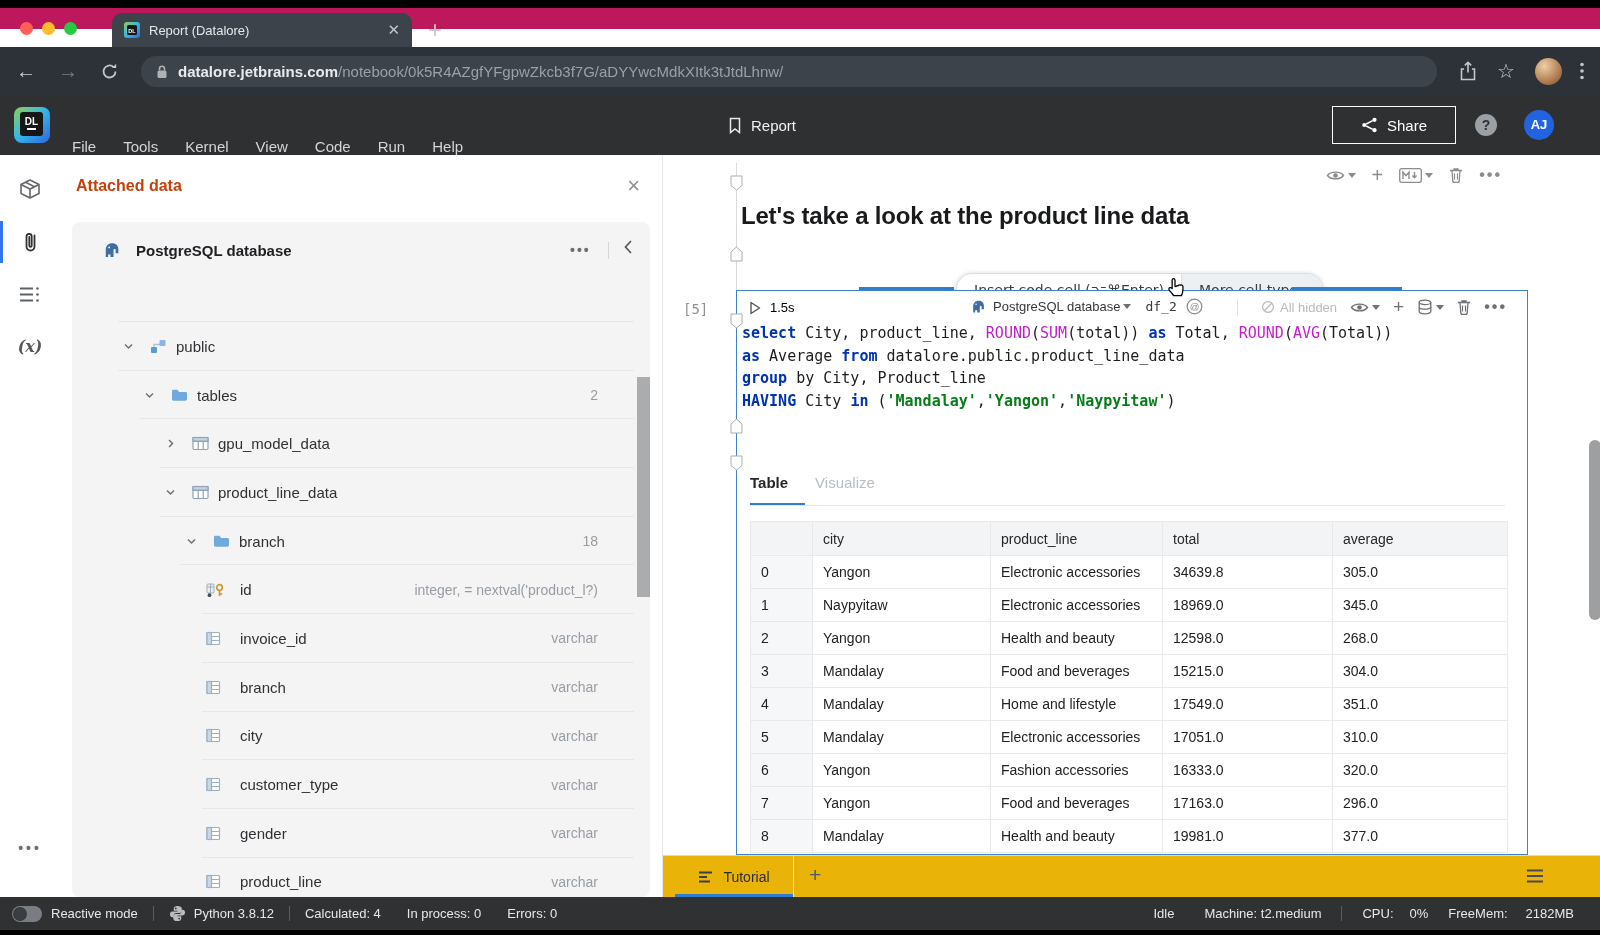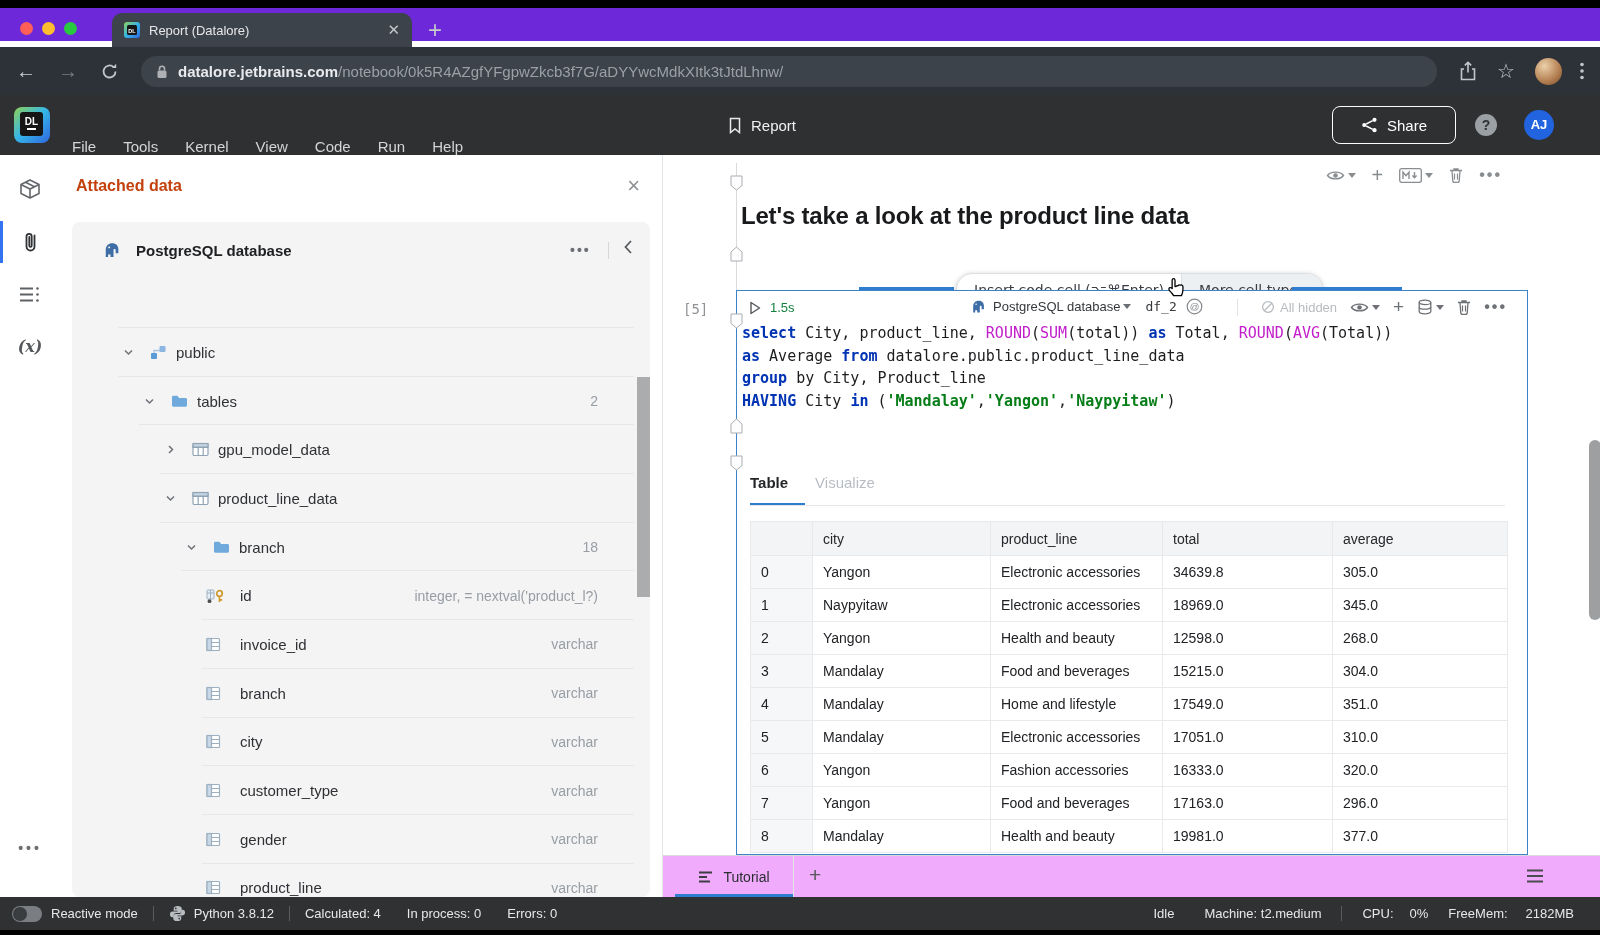--- a/index.html
+++ b/index.html
@@ -3,21 +3,21 @@
 <meta charset="utf-8">
 <style>
   html,body{margin:0;padding:0;background:#000}
   #root{position:relative;width:1600px;height:935px;background:#fff;overflow:hidden;
         font-family:"Liberation Sans",sans-serif;-webkit-font-smoothing:antialiased}
   .abs{position:absolute}
   svg{display:block}
 
   
   .top-black{position:absolute;left:0;top:0;width:1600px;height:8px;background:#000}
-  .tabstrip{position:absolute;left:0;top:8px;width:1600px;height:33px;background:#6d28d9}
+  .tabstrip{position:absolute;left:0;top:8px;width:1600px;height:21px;background:#be185d}
   .lights{position:absolute;left:20px;top:14px;display:flex;gap:9px}
   .light{width:13px;height:13px;border-radius:50%}
   .btab{position:absolute;left:112px;top:5px;width:300px;height:34px;background:#3d434a;
         border-radius:10px 10px 0 0;display:flex;align-items:center;padding:0 12px;box-sizing:border-box}
   .btab-title{flex:1;font-size:13px;color:#e6e8ea;margin-left:9px;white-space:nowrap}
   .btab-close{color:#c3c7cb;font-size:15px;cursor:default}
   .newtab{position:absolute;left:428px;top:8px;color:#c6c9cd;font-size:24px;font-weight:300}
   .toolbar{position:absolute;left:0;top:47px;width:1600px;height:48px;background:#2d3239;
            display:flex;align-items:center;padding:0 16px;box-sizing:border-box}
   .navbtn{font-size:20px;margin-right:22px}
@@ -35,21 +35,21 @@
   .dl-logo{position:absolute;left:14px;top:12px;width:36px;height:36px;border-radius:8px;
            background:linear-gradient(135deg,#8fd154 0%,#35b6e8 48%,#2f66e0 100%);}
   .dl-inner{position:absolute;left:6px;top:5px;width:23px;height:24px;background:#161616;border-radius:3px;
             color:#fff;font-size:10px;font-weight:bold;text-align:center;line-height:20px}
   .dl-inner i{display:block;width:9px;height:2px;background:#fff;margin:-4px auto 0;font-style:normal}
   #menus{position:absolute;left:72px;top:0;height:60px;display:flex;align-items:flex-end;gap:27px}
   .menu-item{font-size:15px;color:#d3d5d7}
   .report-center{position:absolute;left:728px;top:0;height:60px;display:flex;align-items:center;gap:9px;
                  color:#f0f1f2;font-size:15px}
   .share-btn{position:absolute;right:144px;top:11px;width:124px;height:38px;border:1px solid #fdfdfd;
-             border-radius:8px;display:flex;align-items:center;justify-content:center;gap:9px;
+             border-radius:0;display:flex;align-items:center;justify-content:center;gap:9px;
              color:#fff;font-size:15px;box-sizing:border-box}
   .help-circ{position:absolute;right:103px;top:19px;width:22px;height:22px;border-radius:50%;background:#9ba0a4;
              color:#2e3032;font-weight:bold;font-size:14px;text-align:center;line-height:22px}
   .aj{position:absolute;right:46px;top:15px;width:30px;height:30px;border-radius:50%;background:#2264e0;
       color:#fff;font-weight:bold;font-size:13px;text-align:center;line-height:30px}
 
   
   .rail{position:absolute;left:0;top:155px;width:60px;height:742px;background:#fff;border-right:1px solid #ececee}
   .rail-ic{position:absolute;left:0;width:60px;display:flex;justify-content:center}
   .active-bar{position:absolute;left:0;top:66px;width:3px;height:42px;background:#3574f0}
@@ -61,21 +61,21 @@
   .panel-title{position:absolute;left:16px;top:22px;font-size:16px;font-weight:bold;color:#c2410c}
   .panel-close{position:absolute;right:22px;top:18px;font-size:22px;color:#8d9194;font-weight:300}
   .card{position:absolute;left:12px;top:67px;width:578px;height:675px;background:#f4f4f5;border-radius:8px;overflow:hidden}
   .db-row{position:absolute;left:0;top:0;width:100%;height:56px;display:flex;align-items:center}
   .db-name{font-size:15px;font-weight:bold;color:#202124;margin-left:14px}
   .db-dots{position:absolute;left:498px;letter-spacing:2px;color:#6d7073;font-size:14px;font-weight:bold}
   .db-vline{position:absolute;left:536px;top:20px;width:1px;height:17px;background:#d4d6d8}
   .db-collapse{position:absolute;left:551px;top:17px}
   .db-tabs{position:absolute;left:24px;top:56px;height:32px;display:flex;align-items:center;font-size:15px}
   .tab-vline{width:1px;height:17px;background:#cfd3d6;margin:0 17px}
-  .tree{position:absolute;left:0;top:106px;right:0}
+  .tree{position:absolute;left:0;top:100px;right:0}
   .tree-topline{position:absolute;left:46px;right:16px;top:-1px;height:1px;background:#e6e7e9}
   .trow{position:relative;display:flex;align-items:center;height:48.7px}
   .tchev{width:28px;display:flex;align-items:center}
   .tico{width:26px;display:flex;align-items:center}
   .tico-leaf{width:34px;display:flex;align-items:center}
   .tlabel{font-size:15px;color:#2f3134}
   .tright{margin-left:auto;padding-right:52px;font-size:14px;color:#979da3;white-space:nowrap}
   .tsep{position:absolute;bottom:0;right:16px;height:1px;background:#e6e7e9}
   .tree-scroll{position:absolute;right:0;top:155px;width:13px;height:220px;background:#aaacae}
 
@@ -89,21 +89,21 @@
   .nb-title{position:absolute;left:78px;top:47px;font-size:24px;font-weight:bold;color:#191a1c;letter-spacing:-.2px}
   .ins-line{position:absolute;top:132px;height:2.5px;background:#2f7dd1}
   .ins-pill{position:absolute;left:293px;top:118px;height:31px;display:flex;border:1px solid #dcdfe2;
             border-radius:16px;overflow:hidden;background:#fff;box-shadow:0 1px 5px rgba(0,0,0,.22);
             font-family:"DejaVu Sans","Liberation Sans",sans-serif}
   .ins-seg{display:flex;align-items:center;padding:0 17px;font-size:14px;color:#3b3f44;white-space:nowrap}
   .ins-seg.more{background:#edf0f2;border-left:1px solid #dcdfe2}
   .exec-label{position:absolute;left:20px;top:146px;font-family:"DejaVu Sans Mono",monospace;font-size:14px;color:#8f9396}
   .cell{position:absolute;left:73px;top:135px;width:792px;height:565px;border:1.5px solid #3c83c8;
         background:#fff;box-sizing:border-box}
-  .hleft{position:absolute;left:12px;top:9px;display:flex;align-items:center;gap:9px;font-size:13px;color:#15803d}
+  .hleft{position:absolute;left:12px;top:9px;display:flex;align-items:center;gap:9px;font-size:13px;color:#000000}
   .hmid{position:absolute;left:233px;top:7px;display:flex;align-items:center;font-size:13px;color:#35383b}
   .hright{position:absolute;right:20px;top:7px;display:flex;align-items:center;gap:13px}
   .hid-label{font-size:13px;color:#b7bbbf;margin-left:5px}
   .df{font-family:"DejaVu Sans Mono",monospace;font-size:13px;margin:0 9px 0 14px}
   .hdiv{width:1px;height:17px;background:#e1e3e5;margin-right:10px}
   .code{position:absolute;left:5px;top:31px;font-family:"DejaVu Sans Mono",monospace;font-size:15px;
         line-height:22.5px;color:#1c1d1f}
   .codeline{white-space:pre;height:22.5px}
   .kw{color:#0033b3;font-weight:bold}
   .fn{color:#c21ecb}
@@ -117,21 +117,21 @@
                 font-size:14px;color:#202225}
   #result-table th,#result-table td{border:1px solid #e8e9eb;padding:0 10px;text-align:left;font-weight:normal;
                 overflow:hidden;white-space:nowrap}
   #result-table th{height:33px;background:#f3f4f5;color:#26282b}
   #result-table td{height:32px;background:#fff}
   #result-table td.rownum{background:#f6f7f8}
   .win-scroll{position:absolute;left:926px;top:285px;width:12px;height:180px;background:#9d9fa1;border-radius:6px}
   .handle{position:absolute;left:67px}
 
   
-  .sheetbar{position:absolute;left:662px;top:855px;width:938px;height:58px;background:#f0abfc;
+  .sheetbar{position:absolute;left:662px;top:855px;width:938px;height:58px;background:#eab308;
             border-top:1px solid #d8dadc;border-left:1px solid #e5e6e8;box-sizing:border-box}
   .tut-tab{position:absolute;left:12px;top:0;height:41px;width:118px;display:flex;align-items:center;
            justify-content:center;gap:10px;border-right:1px solid #e3e5e7;font-size:14px;color:#2b2e31}
   .tut-bar{position:absolute;left:12px;top:38px;width:118px;height:3px;background:#2f7dd1}
   .add-tab{position:absolute;left:146px;top:7px;font-size:21px;color:#56595c;font-weight:300}
   .bar-menu{position:absolute;right:56px;top:13px}
   .statusbar{position:absolute;left:0;top:897px;width:1600px;height:33px;background:#2f3133;display:flex;
              align-items:center;font-size:13px;color:#e6e8ea;padding:0 12px;box-sizing:border-box}
   .sdiv{width:1px;height:15px;background:#5a5d60;margin:0 15px}
   .toggle{width:30px;height:16px;border-radius:8px;background:#7a7e82;position:relative;margin-right:9px}

